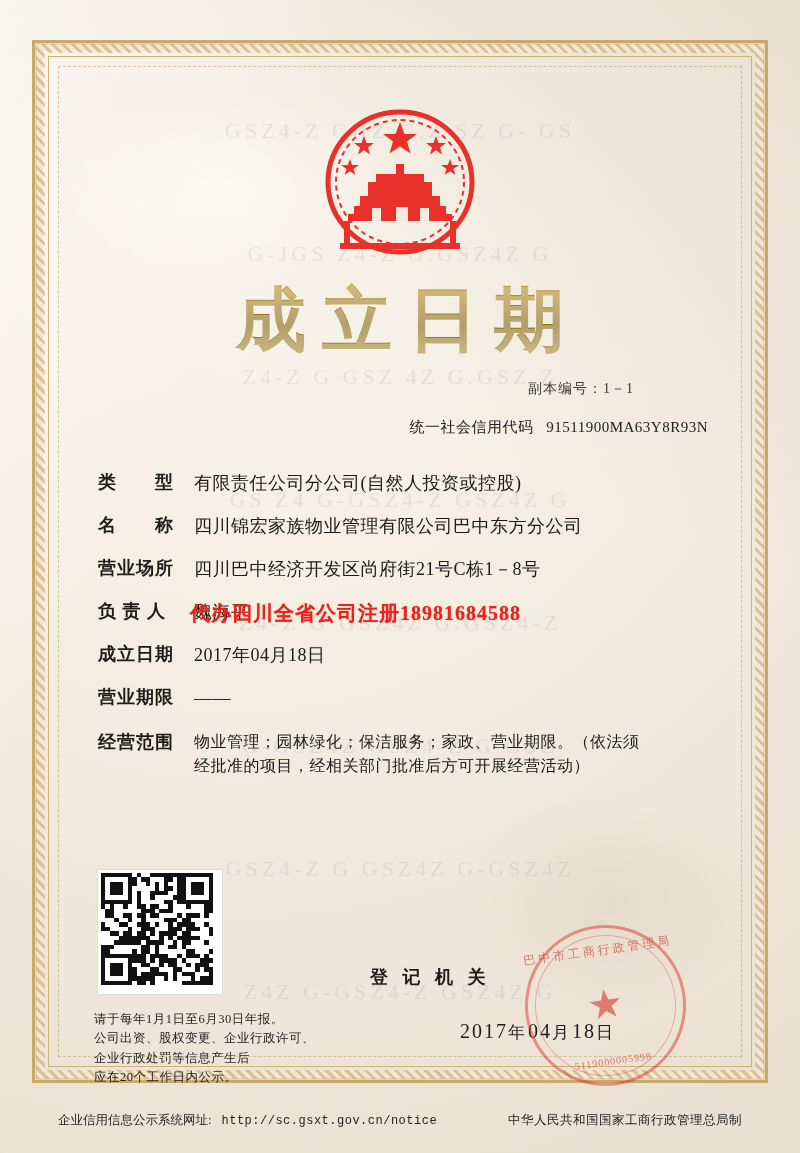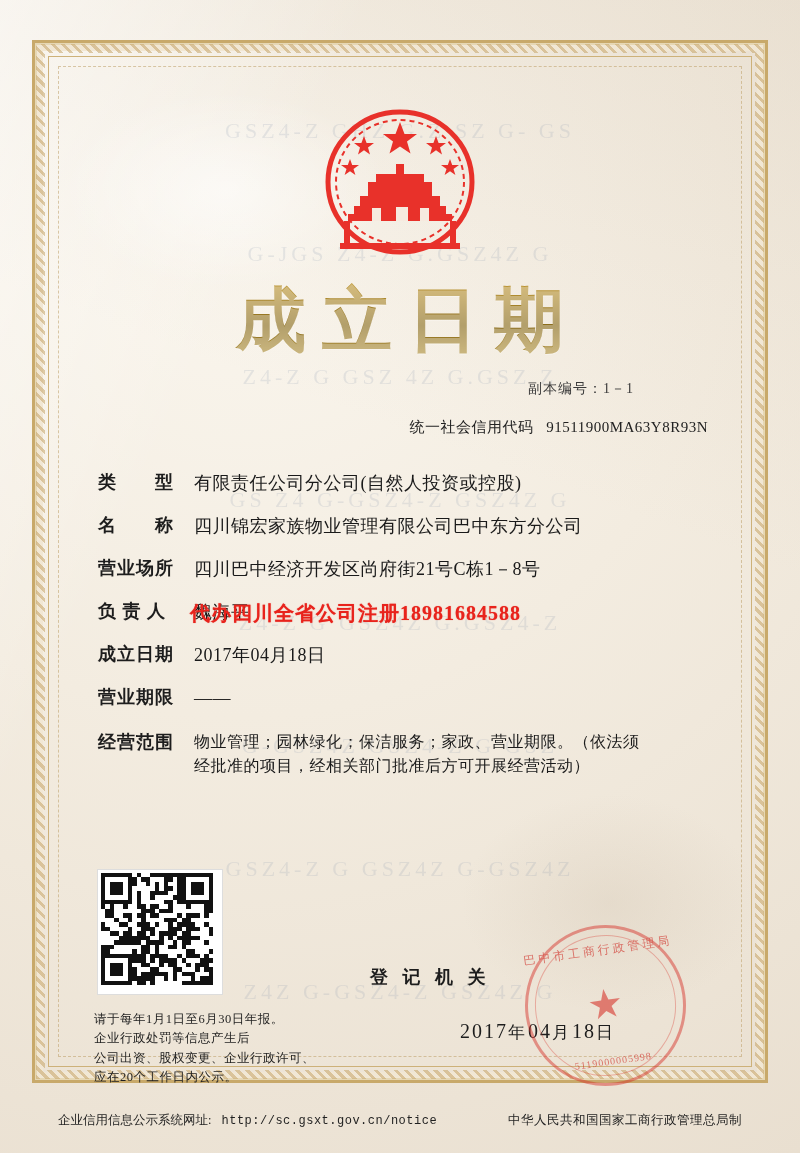--- a/index.html
+++ b/index.html
@@ -1110,22 +1110,22 @@
     </div>
 
     <div class="seal">
       <div class="seal-top">巴中市工商行政管理局</div>
       <div class="seal-star">★</div>
       <div class="seal-bottom">5119000005998</div>
     </div>
 
     <div class="notice">
       <div>请于每年1月1日至6月30日年报。</div>
+      <div>公司出资、股权变更、企业行政许可、</div>
       <div>企业行政处罚等信息产生后</div>
-      <div>公司出资、股权变更、企业行政许可、</div>
       <div>应在20个工作日内公示。</div>
     </div>
 
   </div>
 
   <div class="footer">
     <div class="left">
       <span>企业信用信息公示系统网址:</span>
       <span class="url">http://sc.gsxt.gov.cn/notice</span>
     </div>

